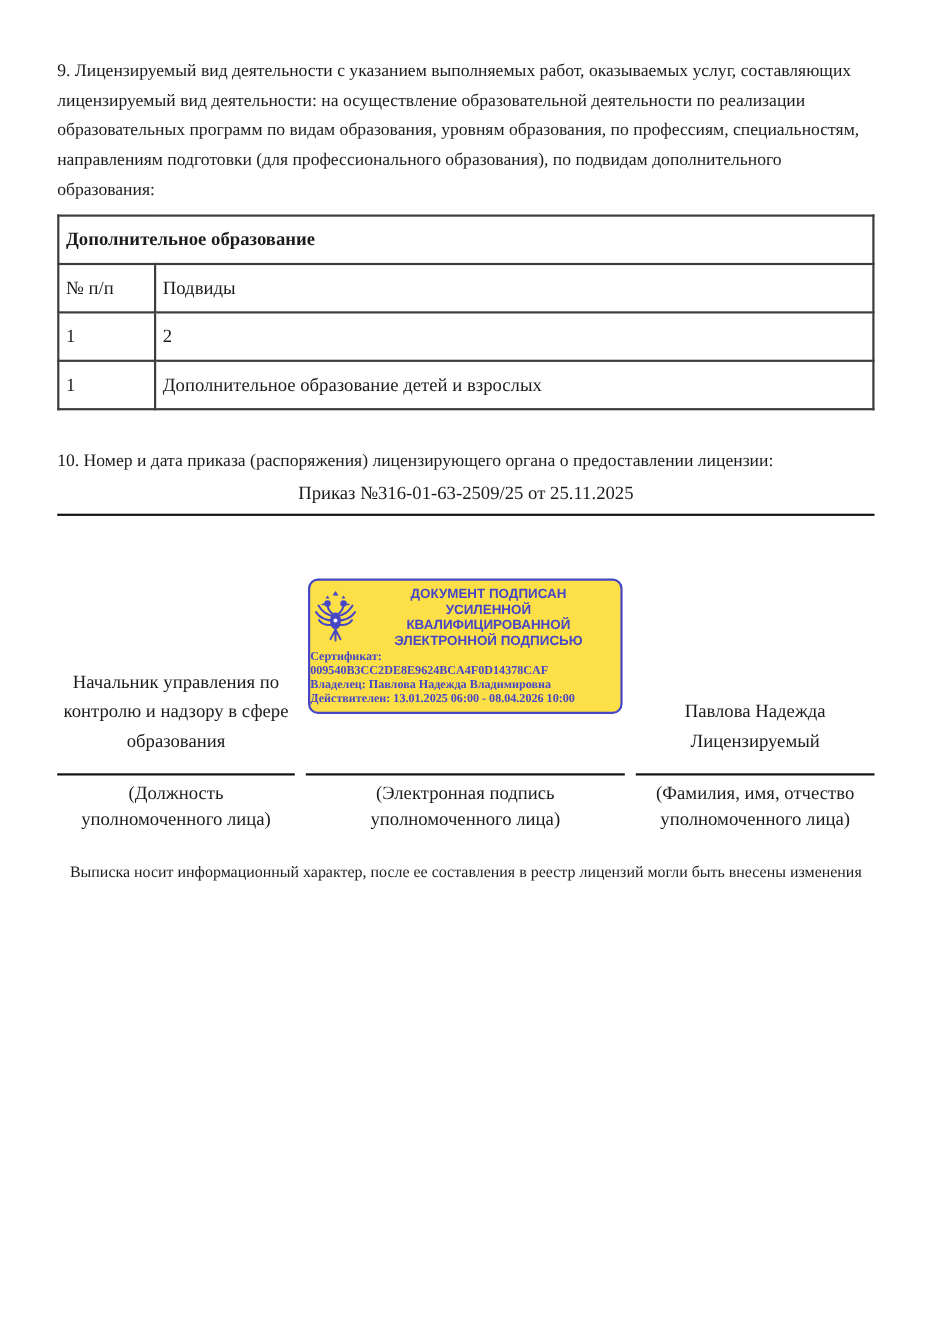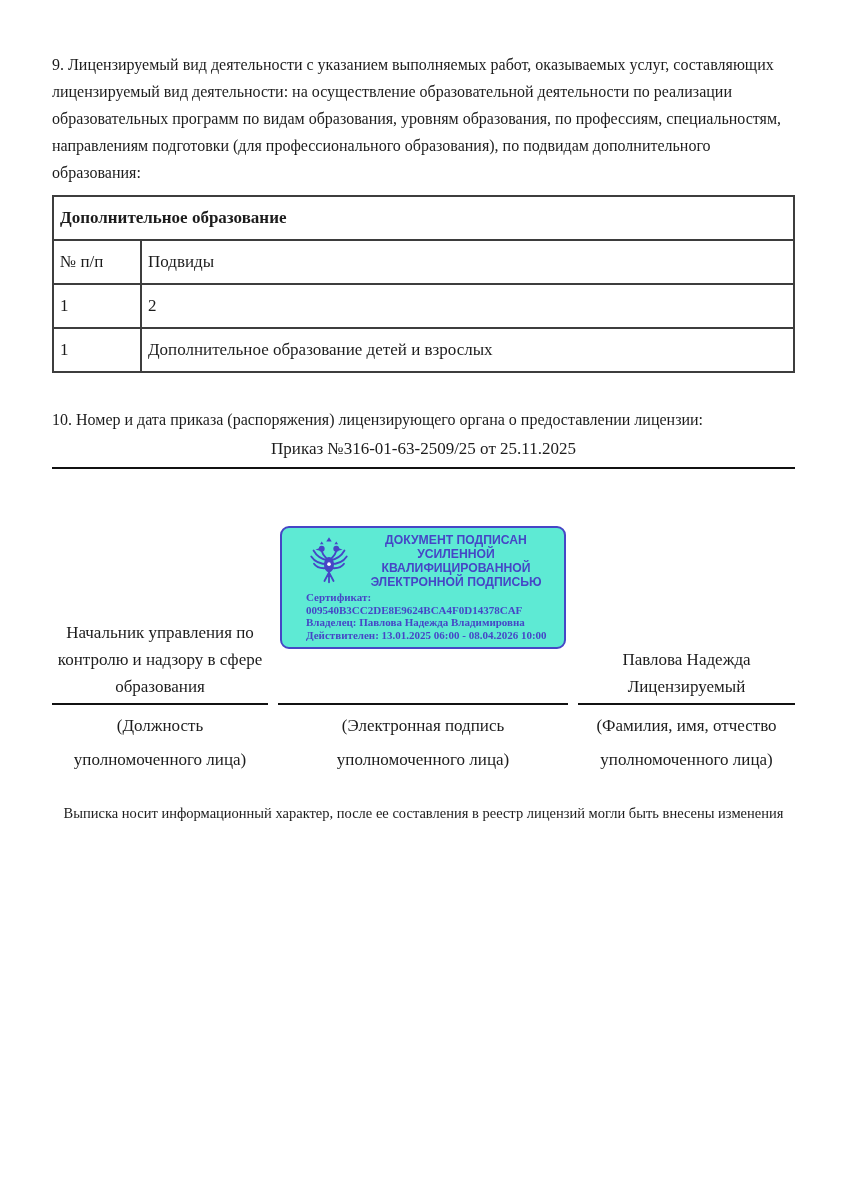--- a/index.html
+++ b/index.html
@@ -56,39 +56,39 @@
     justify-content: flex-end;
     align-items: center;
   }
   .sig-col-left  { width: 216px; }
   .sig-col-mid   { width: 290px; }
   .sig-col-right { width: 217px; }
   .sig-text {
     font-size: 17px;
     line-height: 27px;
     text-align: center;
-    padding-bottom: 3px;
+    padding-bottom: 16px;
   }
   .sig-rule { border-top: 2px solid #111111; height: 0; }
   .sig-label {
     font-size: 17px;
-    line-height: 34px;
+    line-height: 24px;
     text-align: center;
     padding-top: 4px;
   }
   .mid-spacer { height: 54px; width: 100%; }
   
   .stamp {
     width: 286px;
     border: 2px solid var(--stamp-color, #4646c6);
     border-radius: 9px;
-    padding: 5px 8px 6px 24px;
+    padding: 5px 8px 6px 0;
     position: relative;
     color: var(--stamp-color, #4646c6);
-    background: #5eead4;
+    background: #fde047;
   }
   .stamp-head {
     display: flex;
     align-items: center;
   }
   .stamp-emblem {
     width: 46px;
     height: 50px;
     flex: 0 0 46px;
     margin-right: 4px;

